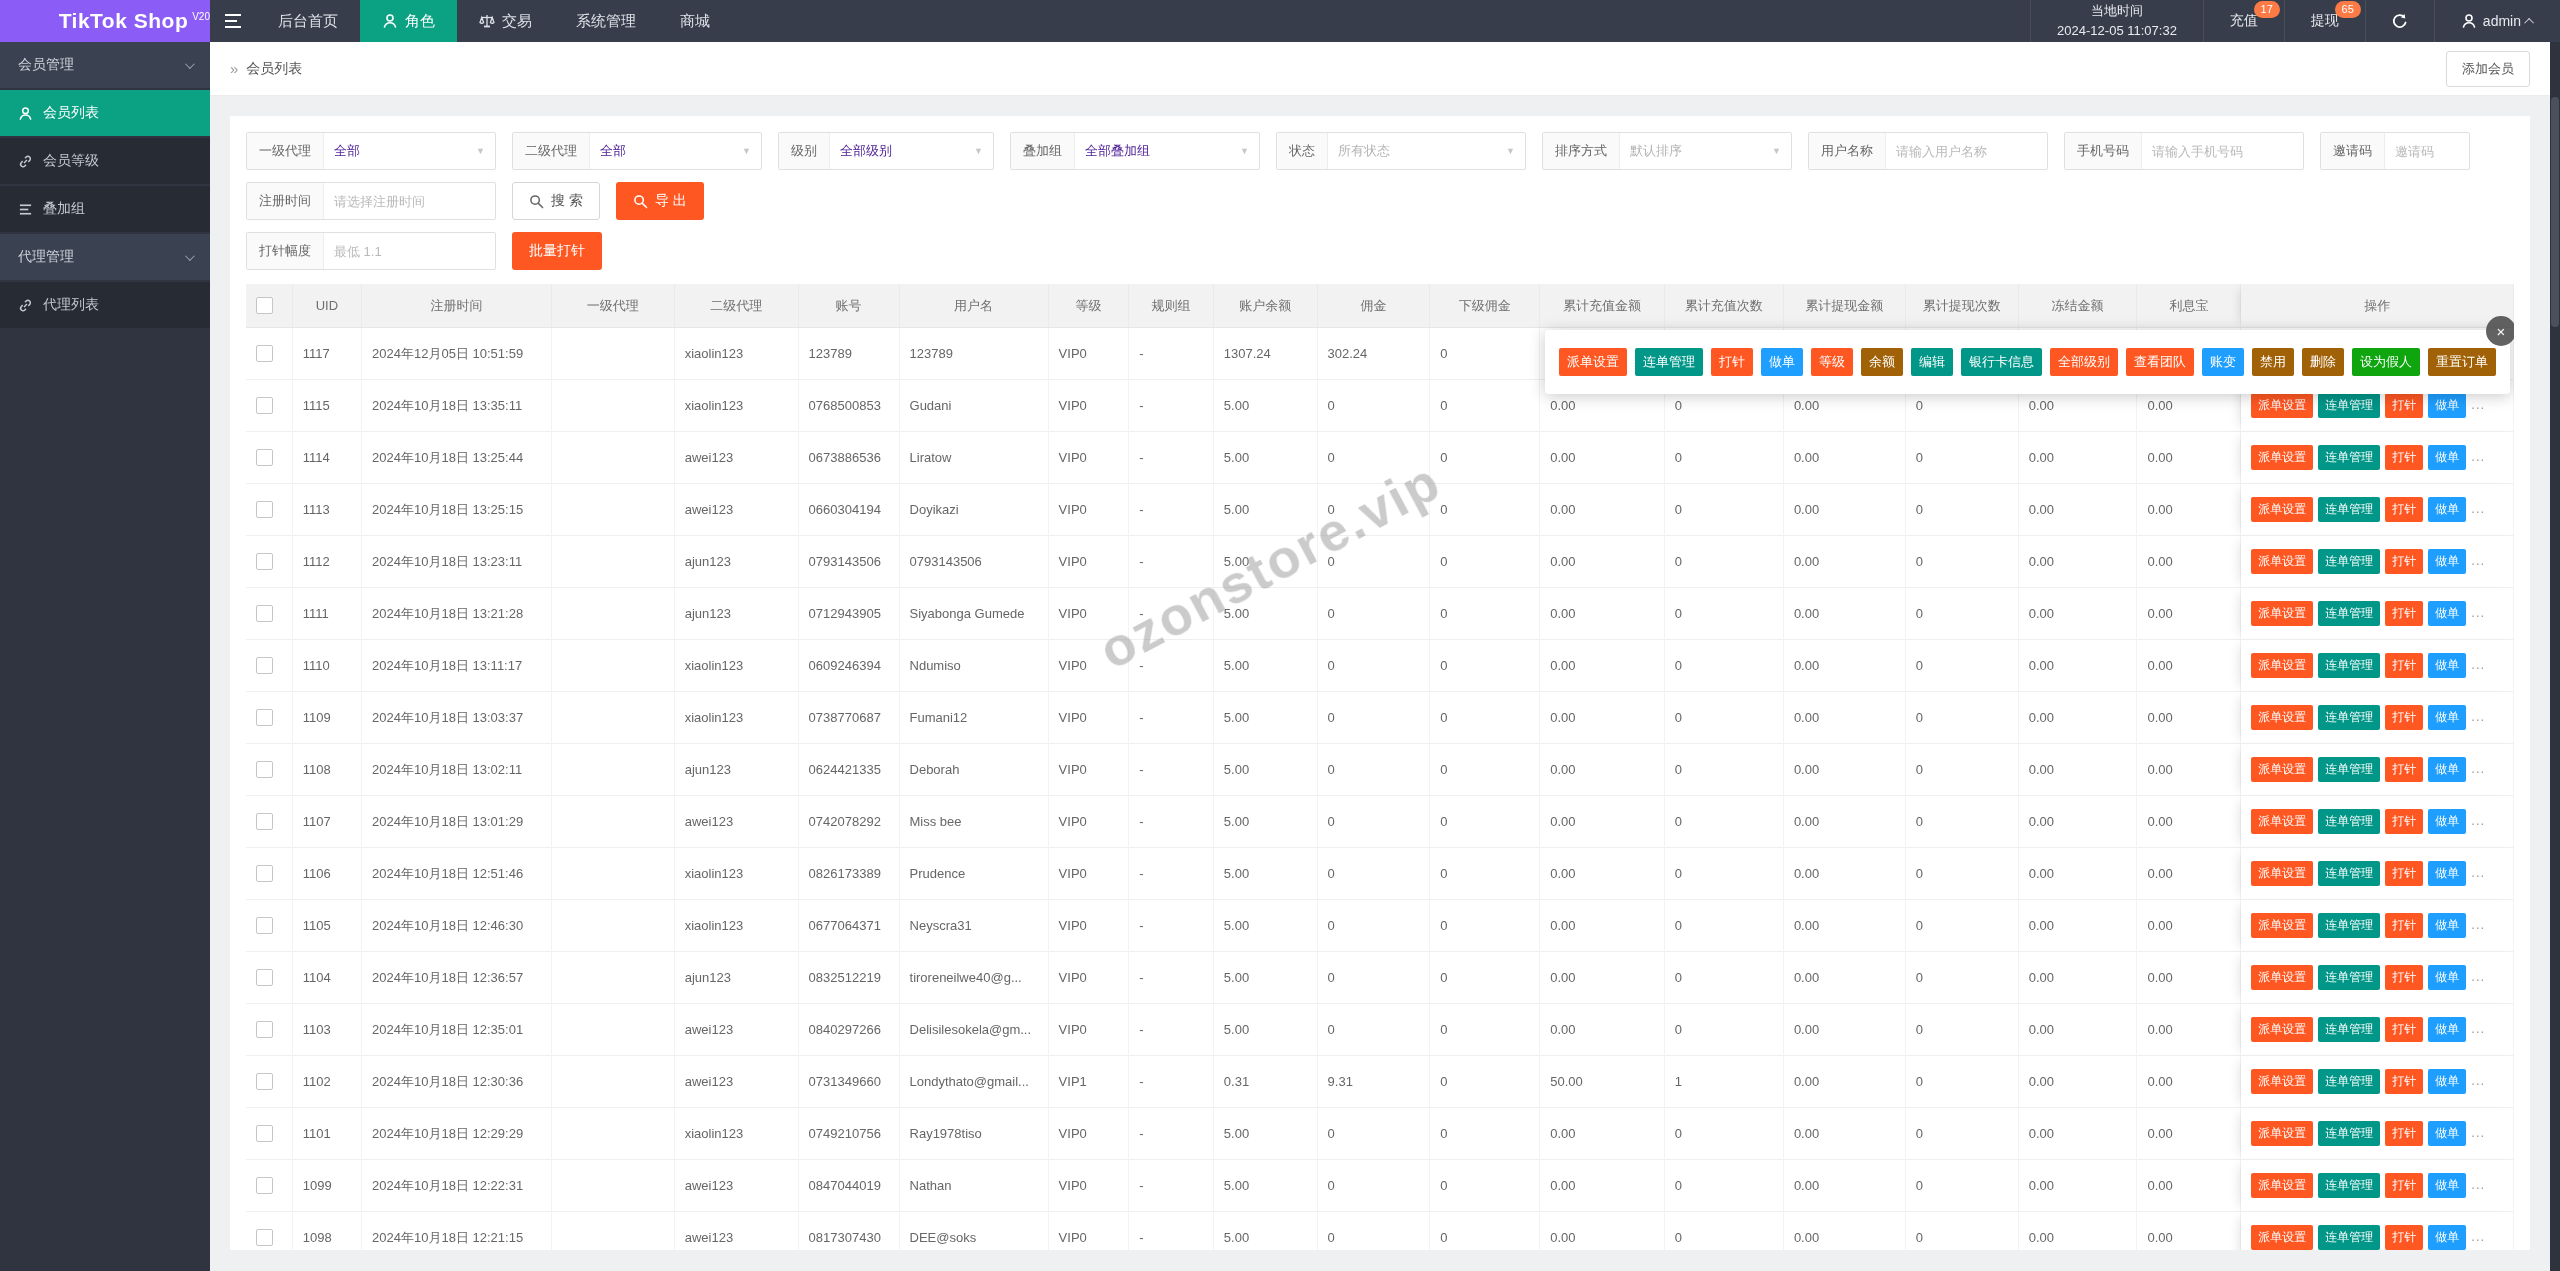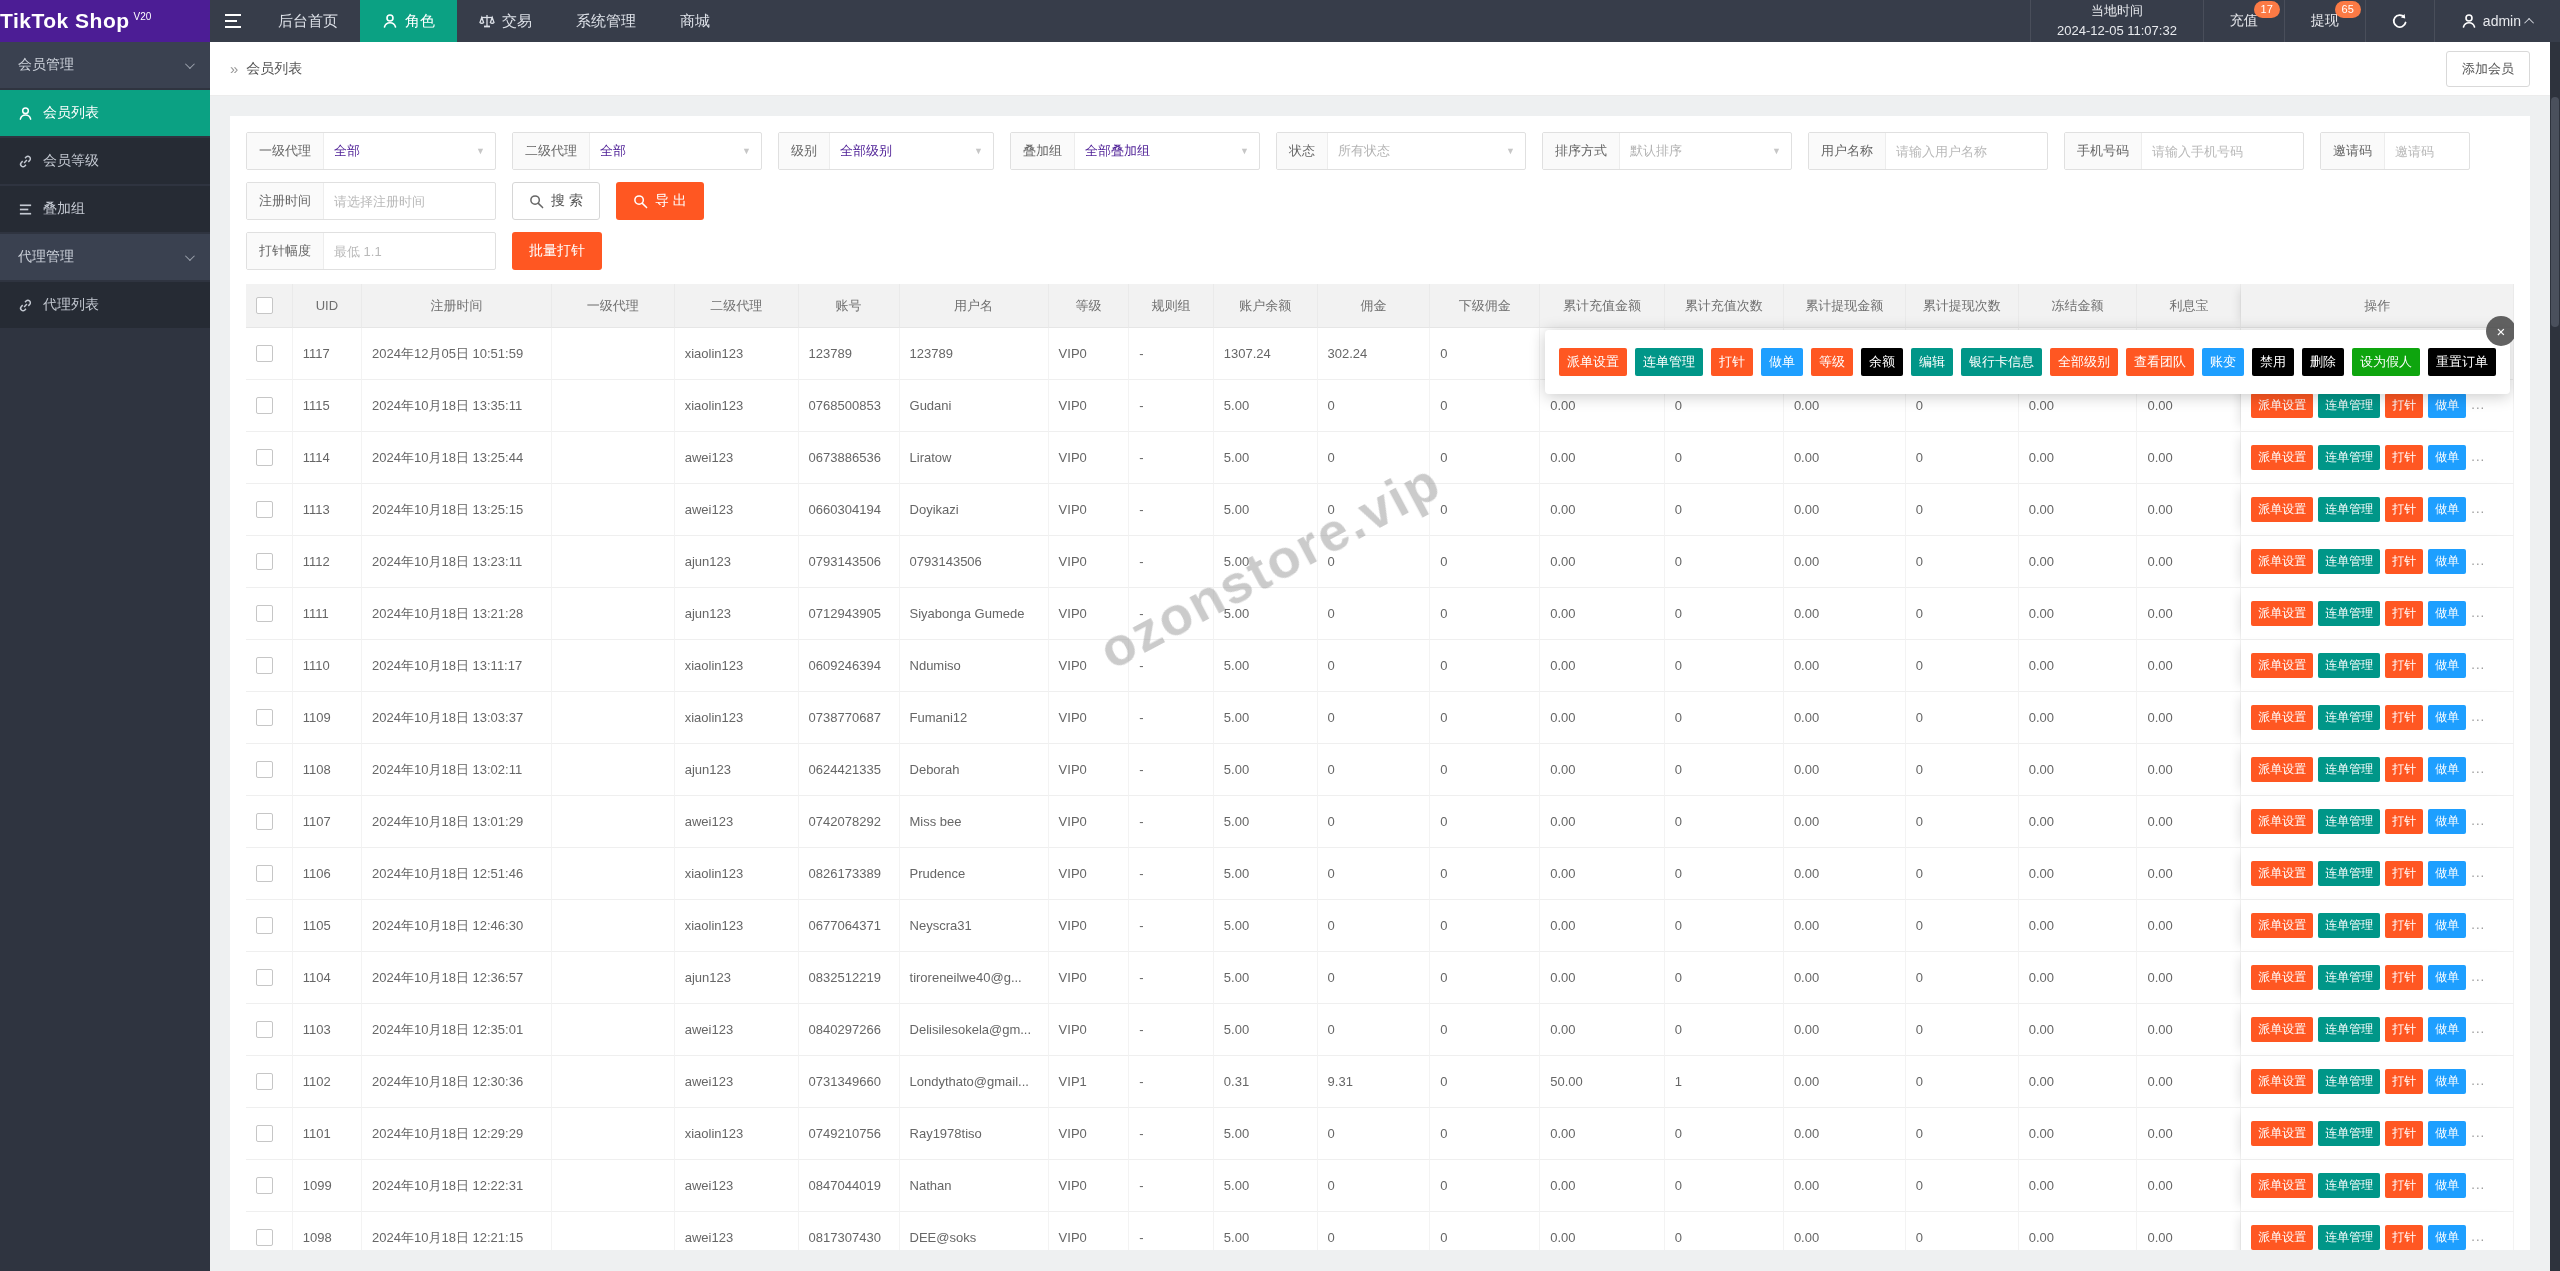--- a/index.html
+++ b/index.html
@@ -1,21 +1,21 @@
 <!DOCTYPE html>
 <html><head>
 <meta charset="utf-8">
 <style>
   * { margin:0; padding:0; box-sizing:border-box; }
   html,body { width:2560px; height:1271px; overflow:hidden; }
   body { position:relative; background:#eef0f1; font-family:"Liberation Sans","DejaVu Sans",sans-serif; font-size:13px; color:#666; }
 
   
   .topbar { position:absolute; top:0; left:0; width:2560px; height:42px; background:#373d4a; display:flex; align-items:stretch; z-index:50; }
-  .logo-box { width:210px; background:#4c1d95; color:#fff; display:flex; align-items:center; justify-content:flex-start; }
+  .logo-box { width:210px; background:#8b5cf6; color:#fff; display:flex; align-items:center; justify-content:flex-end; }
   .logo-text { font-size:21px; font-weight:bold; letter-spacing:0.5px; }
   .logo-sup { font-size:10px; margin-left:4px; margin-top:-10px; }
   .hamburger { width:46px; display:flex; align-items:center; justify-content:center; cursor:pointer; }
   .hamburger svg { width:18px; height:16px; }
   .topnav { display:flex; align-items:stretch; }
   .nav-item { display:flex; align-items:center; gap:7px; padding:0 22px; color:#dde1e8; font-size:15px; cursor:pointer; }
   .nav-item.active { background:#0ba183; color:#fff; }
   .nav-item svg { width:16px; height:16px; }
   .topbar-right { margin-left:auto; display:flex; align-items:stretch; }
   .tb-sep { width:1px; background:rgba(255,255,255,0.09); }
@@ -64,21 +64,21 @@
   th { background:#f2f2f2; color:#6f6f6f; font-weight:normal; font-size:13px; text-align:center; height:44px; padding:0 10px; border-bottom:1px solid #e6e6e6; border-right:1px solid #eaeaea; white-space:nowrap; overflow:hidden; }
   td { height:52px; padding:0 10px; font-size:13px; color:#666; border-bottom:1px solid #efefef; border-right:1px solid #f3f3f3; white-space:nowrap; overflow:hidden; text-overflow:ellipsis; background:#fff; }
   .cb { width:17px; height:17px; border:1px solid #c6c6c6; border-radius:2px; background:#fff; cursor:pointer; }
   .col-op-th, .col-op-td { position:sticky; right:0; z-index:6; box-shadow:-8px 0 10px -6px rgba(0,0,0,0.10); }
   .col-op-th { background:#f2f2f2; }
   .col-op-td { background:#fff; }
   .rbtn { display:inline-block; padding:4px 7px; border-radius:2px; color:#fff; font-size:12px; margin-right:5px; cursor:pointer; border:none; font-family:inherit; }
   .v-orange { background:#ff5722; }
   .v-teal { background:#009688; }
   .v-blue { background:#1e9fff; }
-  .v-red { background:#000000; }
+  .v-red { background:#a16207; }
   .v-green { background:#0ea50e; }
   .more-dots { color:#999; cursor:pointer; letter-spacing:1px; }
 
   
   .action-popup { position:absolute; top:46px; right:4px; height:64px; background:#fff; border-radius:4px; box-shadow:0 2px 16px rgba(0,0,0,0.22); display:flex; align-items:center; gap:8px; padding:0 14px; z-index:40; }
   .action-popup .rbtn { margin-right:0; padding:5px 8px; font-size:13px; }
   .popup-close { position:absolute; top:32px; right:-2px; width:30px; height:30px; border-radius:50%; background:rgba(70,70,70,0.85); color:#fff; font-size:15px; display:flex; align-items:center; justify-content:center; z-index:41; cursor:pointer; }
 
   
   .watermark { position:absolute; left:835px; top:250px; font-size:54px; color:rgba(140,140,140,0.45); transform:rotate(-28deg); letter-spacing:2px; z-index:30; pointer-events:none; font-weight:bold; }

